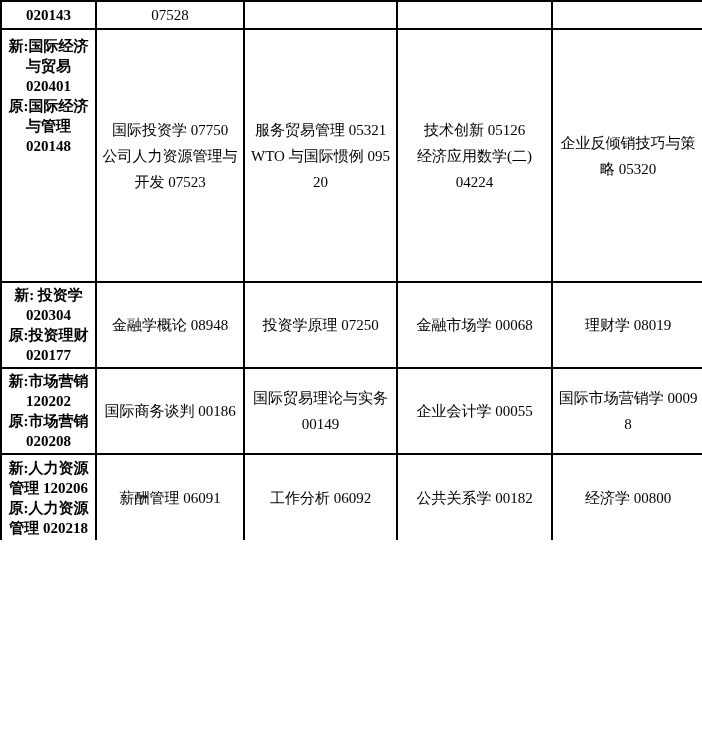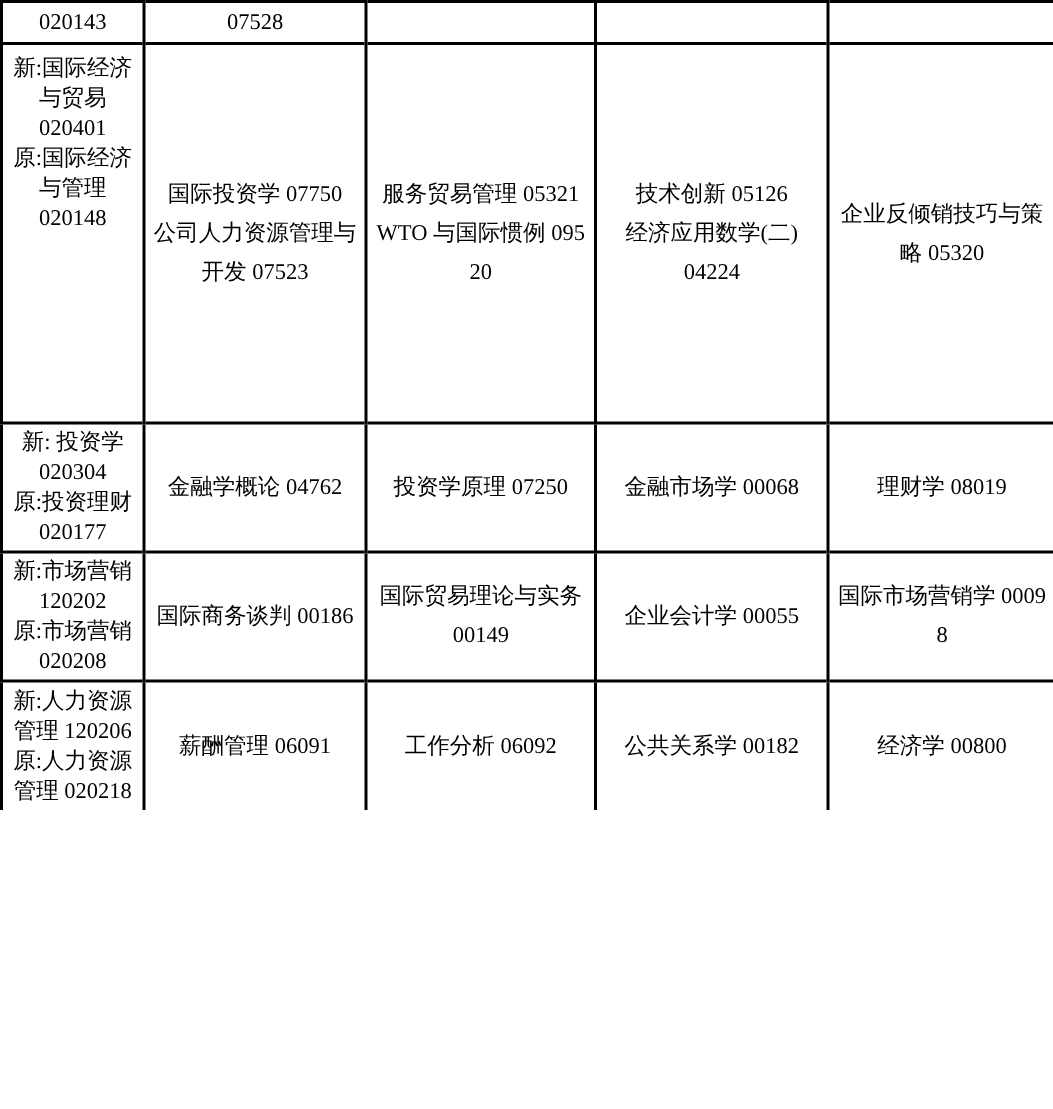--- a/index.html
+++ b/index.html
@@ -30,21 +30,21 @@
     line-height: 26px;
     padding: 0 5px;
     overflow: hidden;
     word-break: break-all;
   }
   td:last-child {
     border-right: none;
     border-radius: 26px;
   }
   td.program {
-    font-weight: normal;
+    font-weight: bold;
     line-height: 20px;
     padding: 2px 2px;
   }
   tr.r1 { height: 28px; }
   tr.r2 { height: 253px; }
   tr.r3 { height: 82px; }
   tr.r4 { height: 127px; }
   tr.r5 { height: 82px; }
   tr.r6 { height: 81px; }
   tr.r7 { height: 86px; }
@@ -88,21 +88,21 @@
 经济应用数学(二)
 04224</td>
       <td>企业反倾销技巧与策
 略 05320</td>
     </tr>
     <tr class="r3">
       <td class="program">新: 投资学
 020304
 原:投资理财
 020177</td>
-      <td>金融学概论 04762</td>
+      <td>金融学概论 08948</td>
       <td>投资学原理 07250</td>
       <td>金融市场学 00068</td>
       <td>理财学 08019</td>
     </tr>
     <tr class="r6">
       <td class="program">新:市场营销
 120202
 原:市场营销
 020208</td>
       <td>国际商务谈判 00186</td>

